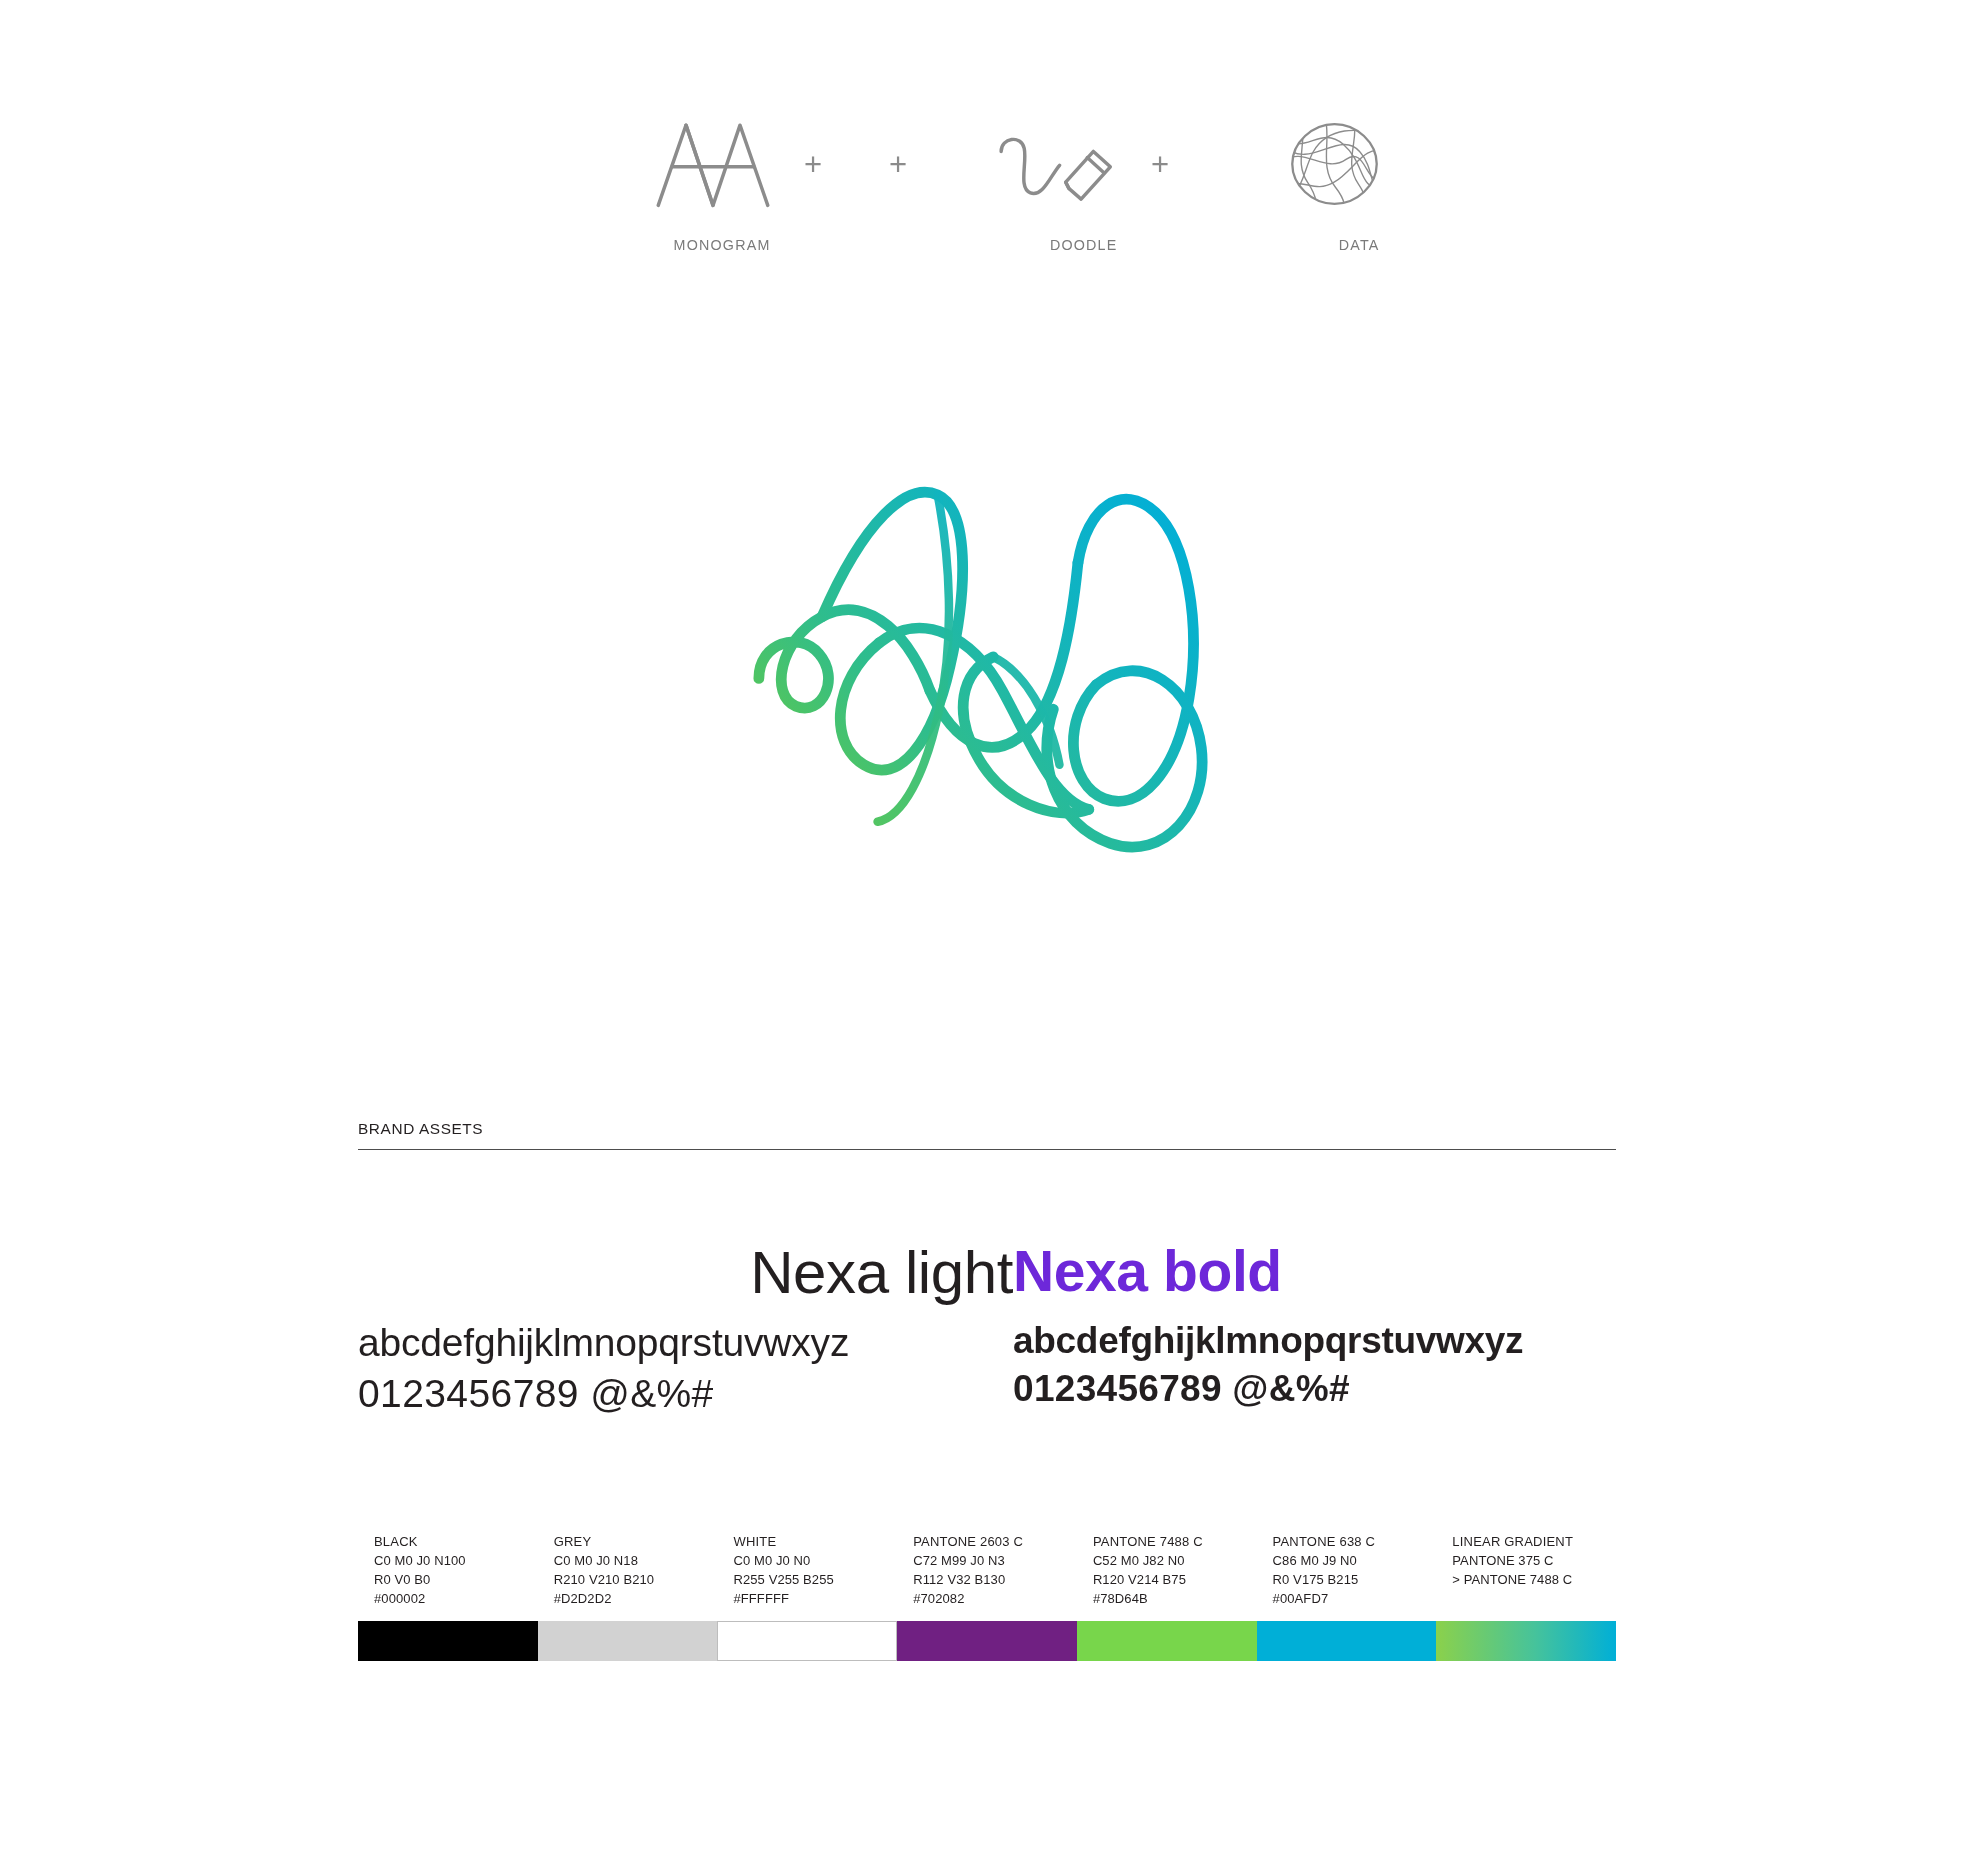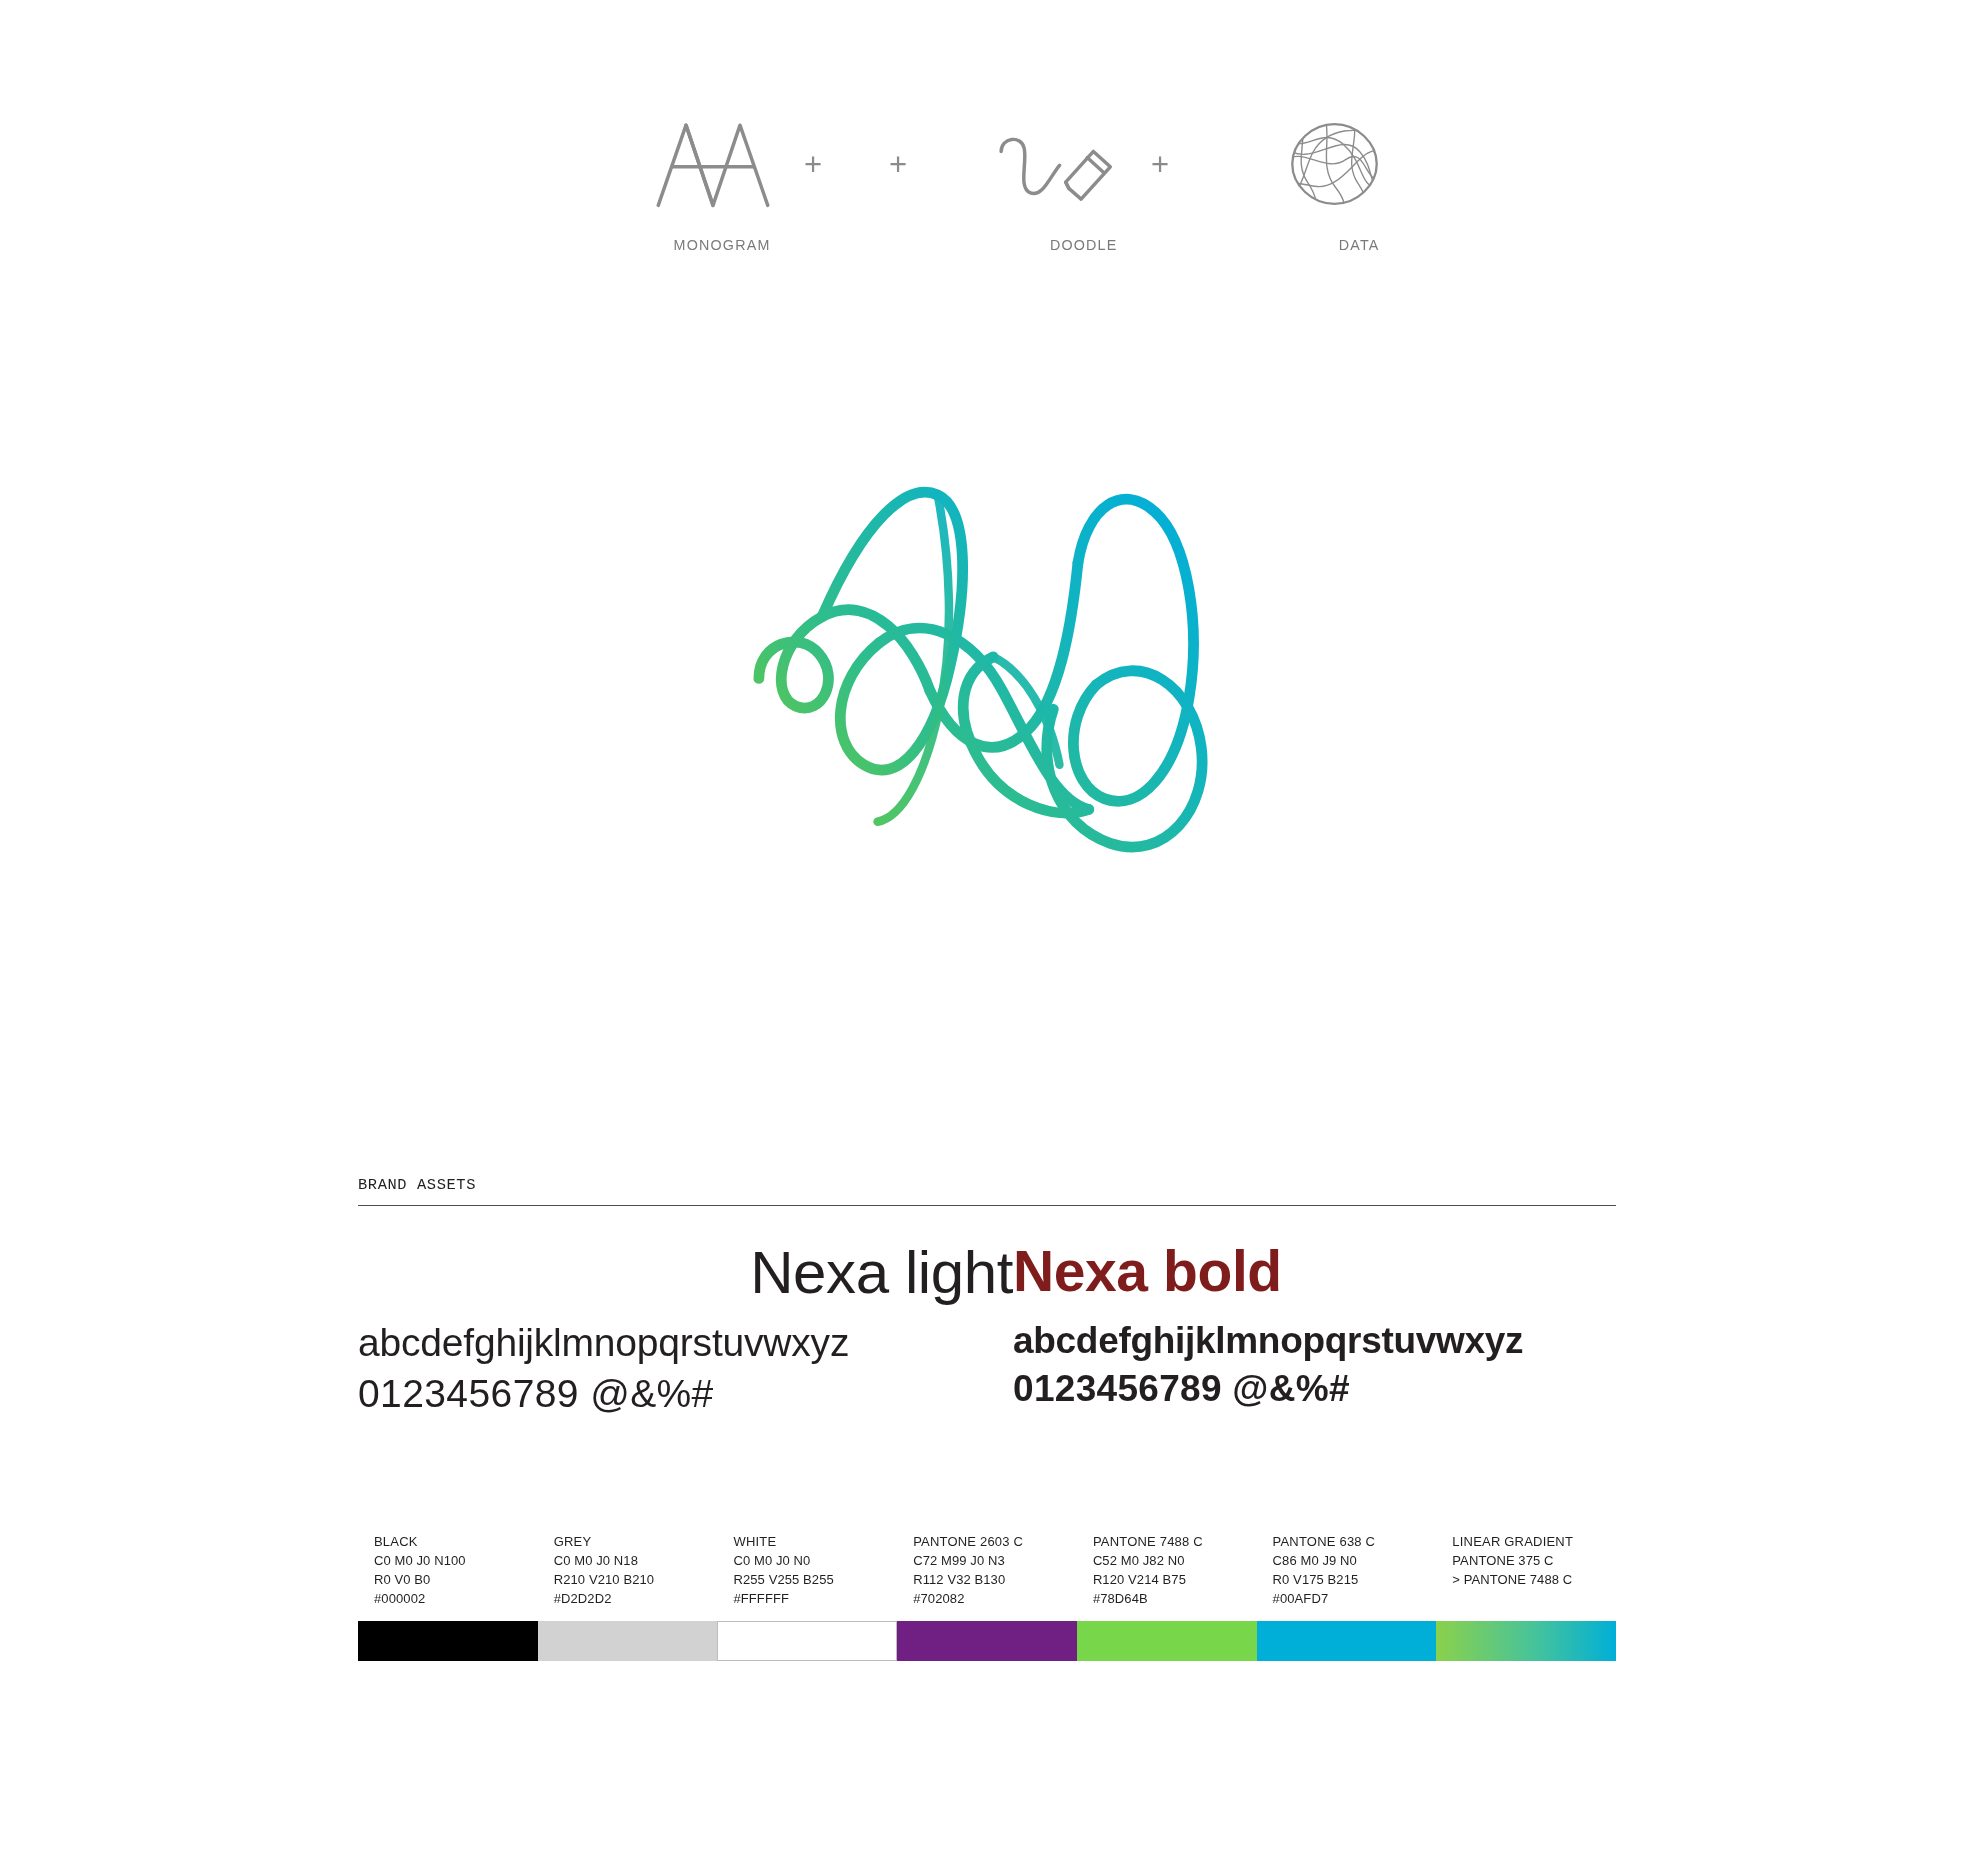--- a/index.html
+++ b/index.html
@@ -65,23 +65,22 @@
     left: 0;
     width: 1973px;
     display: flex;
     justify-content: center;
   }
 
   
   .brand-assets {
     position: absolute;
     left: 358px;
-    top: 1176px;
+    top: 1120px;
     width: 1258px;
-    font-family: Liberation Mono, monospace;
   }
   .brand-assets-label {
     font-size: 15.4px;
     letter-spacing: 0.6px;
     color: #231f20;
     padding-bottom: 10.8px;
   }
   .brand-rule {
     height: 0.8px;
     background: #4d4d4d;
@@ -105,21 +104,21 @@
     letter-spacing: -0.4px;
     line-height: 1.08;
     color: #231f20;
     text-align: right;
   }
   .type-title-bold {
     font-size: 57px;
     font-weight: bold;
     letter-spacing: -0.4px;
     line-height: 1.08;
-    color: #7f1d1d;
+    color: #6d28d9;
   }
   .type-alpha-light {
     font-size: 39px;
     font-weight: 300;
     letter-spacing: -0.2px;
     line-height: 1.3;
     margin-top: 12.3px;
     color: #231f20;
   }
   .type-num-light {

